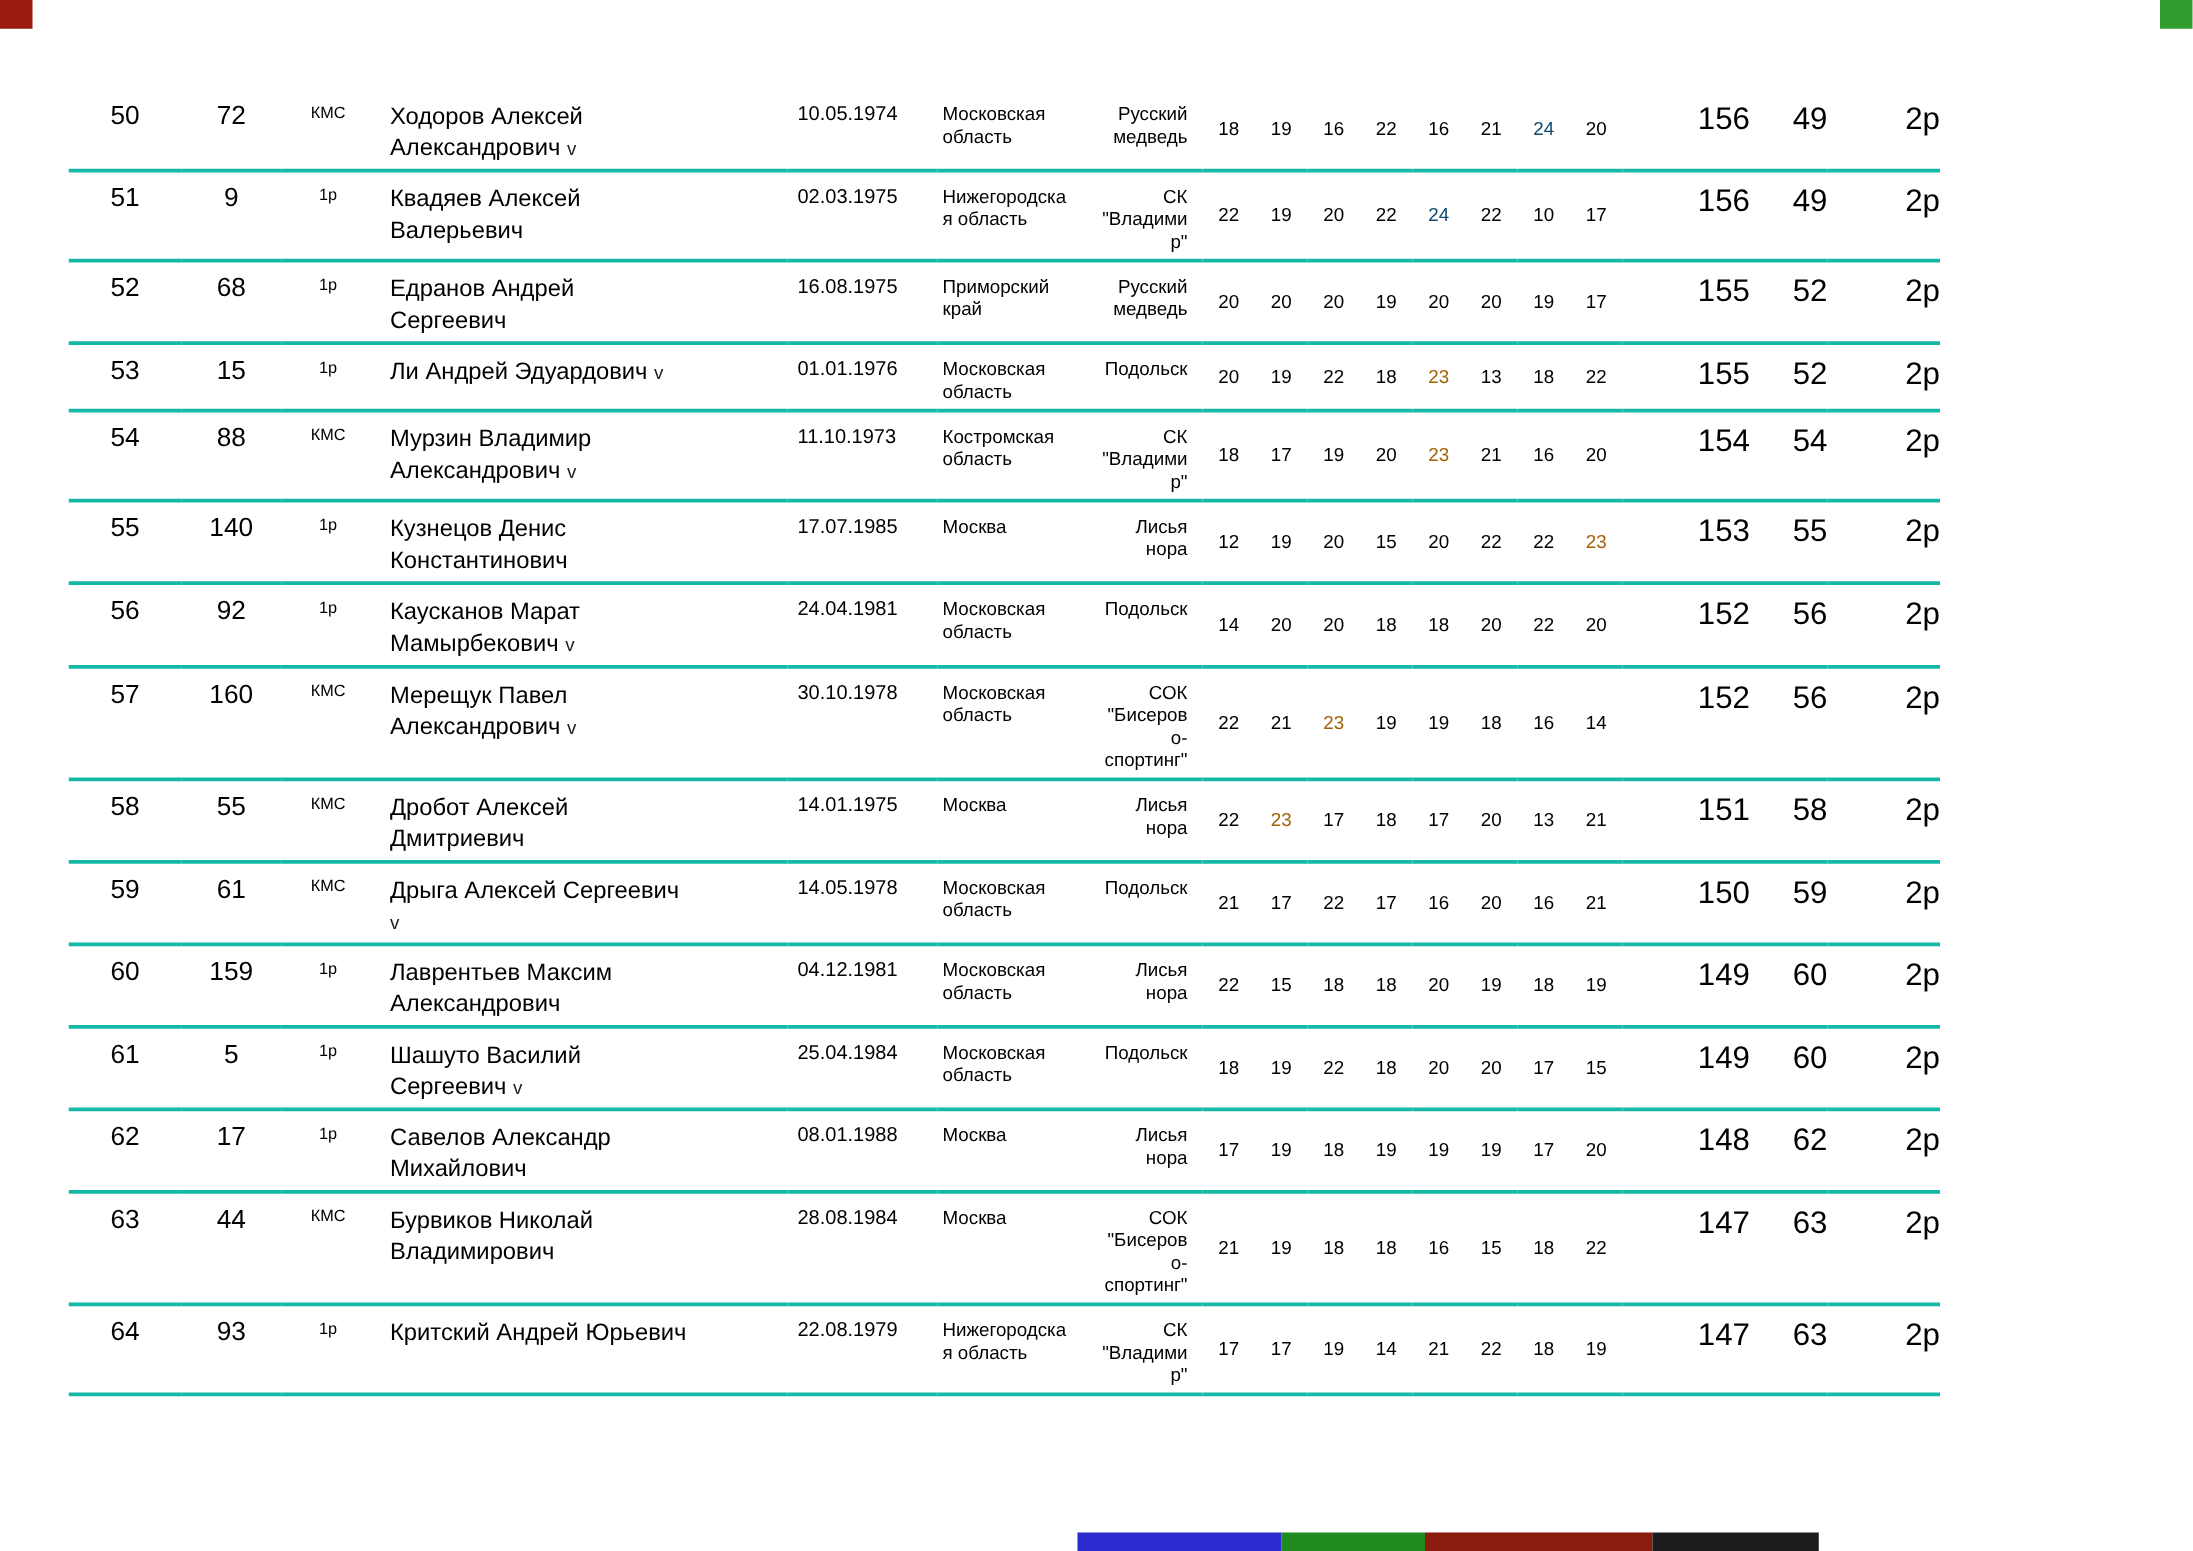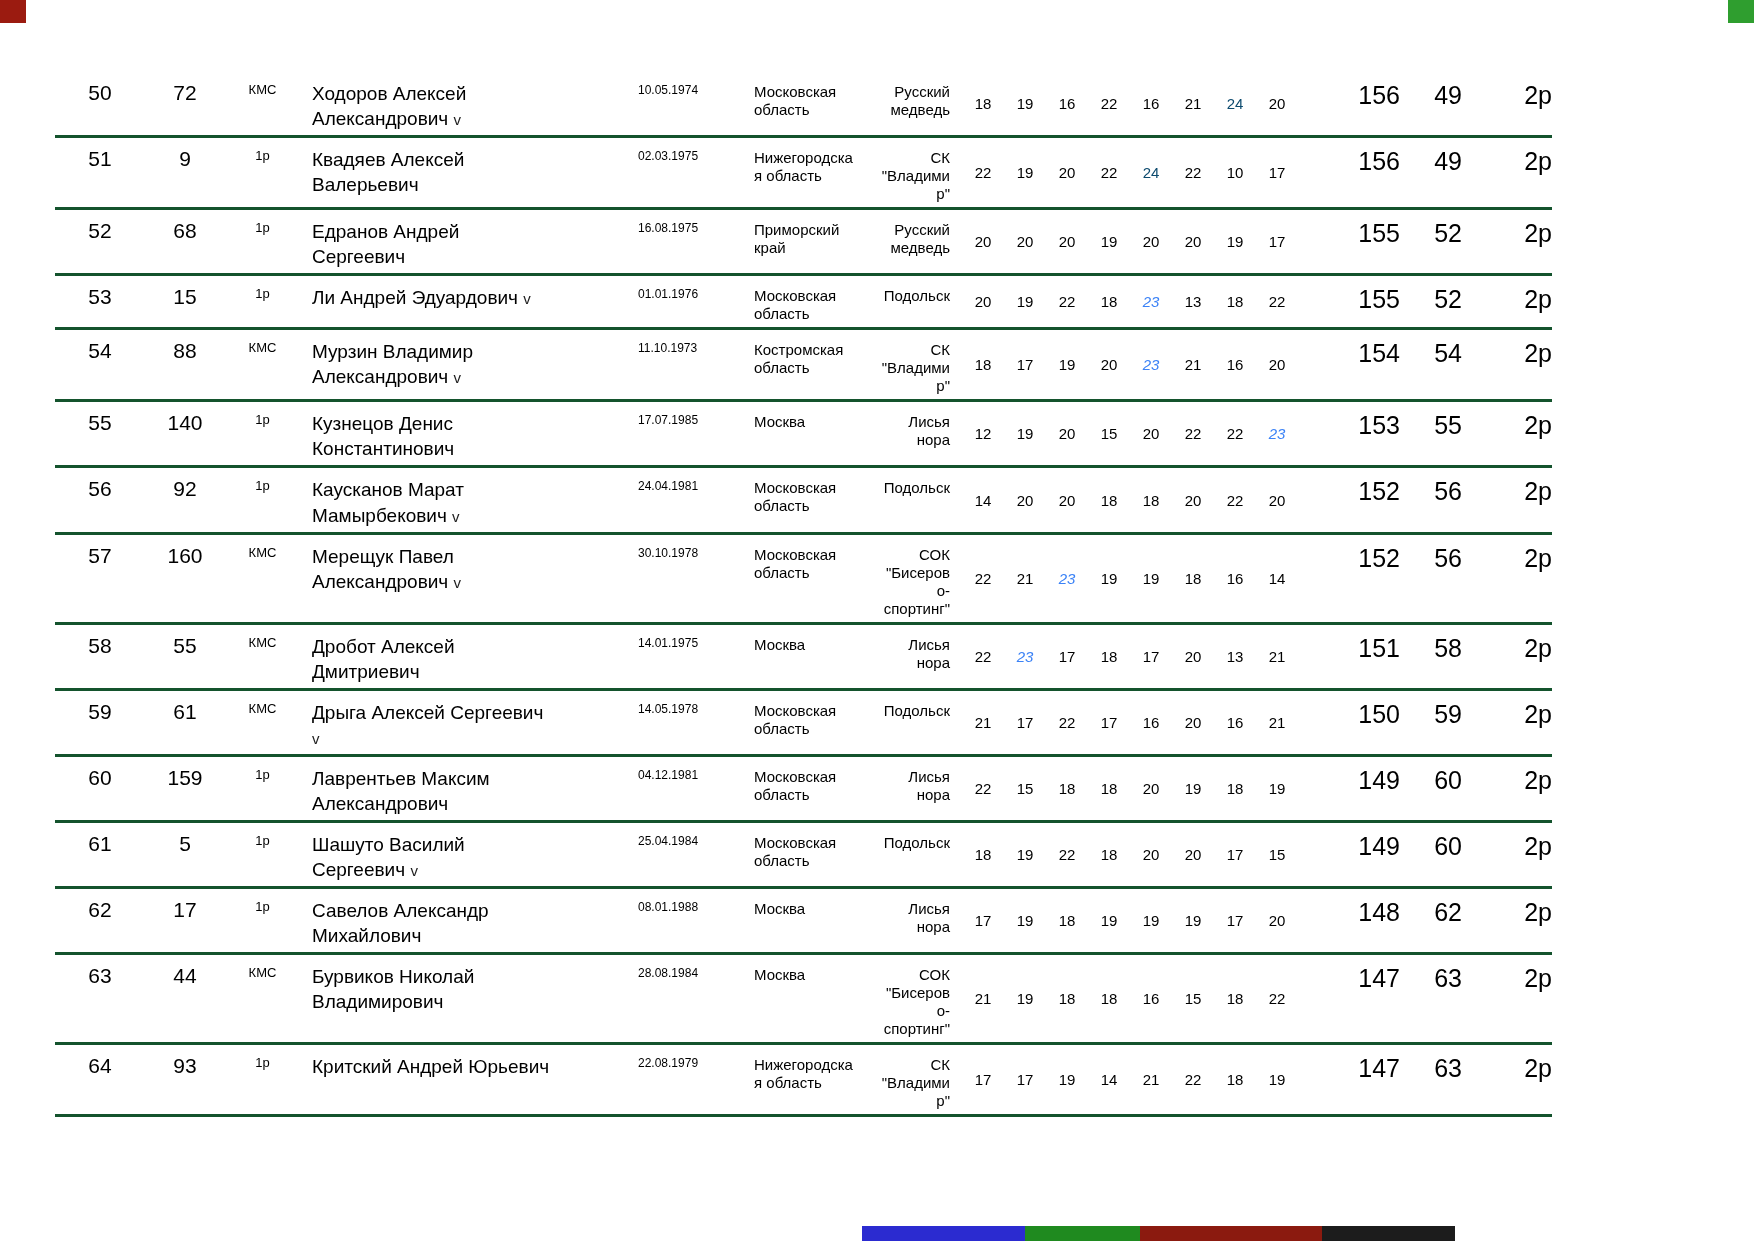--- a/index.html
+++ b/index.html
@@ -17,63 +17,63 @@
     left:55px;top:72px;
     width:1497px;
     border-collapse:collapse;
     table-layout:fixed;
   }
   td{
     vertical-align:top;
     padding:6px 0 4px 0;
     overflow:hidden;
   }
-  tr{border-bottom:3px solid #14532d;}
+  tr{border-bottom:3px solid #14b8a6;}
   
   .c-place,.c-bib{
     text-align:center;
     font-size:21px;
     padding-top:9px;
   }
   .c-rank{
     text-align:center;
     font-size:13px;
     padding-top:10px;
   }
   .c-name{
     font-size:19px;
     line-height:1.32;
     padding-left:12px;
     padding-right:74px;
     padding-top:9px;
   }
   .c-name .mark{font-size:15px;color:#1e1e1e;}
   .c-dob{
-    font-size:12px;
+    font-size:16px;
     padding-left:8px;
     padding-top:11px;
     white-space:nowrap;
   }
   .c-region,.c-club{
     font-size:15px;
     line-height:1.2;
     padding-top:11px;
     overflow-wrap:break-word;
     word-break:break-word;
   }
   .c-region{padding-left:4px;padding-right:12px;}
   .c-club{padding-left:6px;padding-right:12px;text-align:right;}
   .c-score{
     text-align:center;
     font-size:15px;
     vertical-align:middle;
     padding:2px 0;
   }
   .c-score .blue{color:#0c4a6e;}
-  .c-score .green{color:#3b82f6;font-style:italic;}
+  .c-score .green{color:#a16207;}
   .c-total,.c-place2,.c-rank2{
     text-align:right;
     font-size:25px;
     padding-top:9px;
   }
   
   .corner{position:absolute;}
   .corner.tl{left:0;top:0;width:26px;height:23px;}
   .corner.tr{right:0;top:0;width:26px;height:23px;}
   .bottom-strip{position:absolute;left:0;bottom:0;height:15px;width:100%;}

